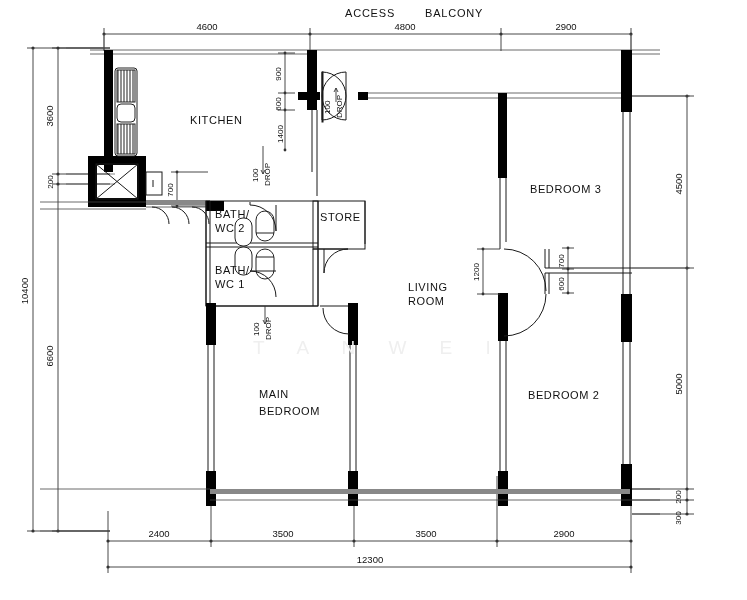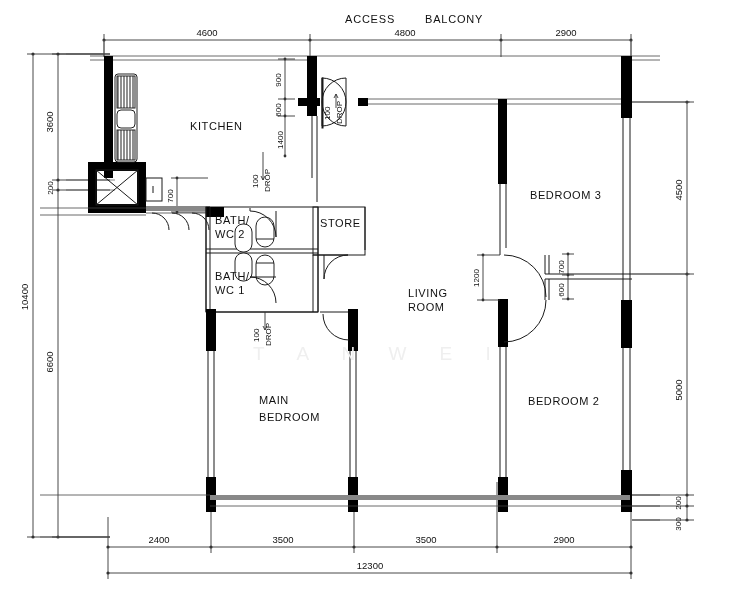--- a/index.html
+++ b/index.html
@@ -8,21 +8,21 @@
     background: #ffffff;
   }
   body {
     width: 747px; height: 600px;
     font-family: "Liberation Sans", sans-serif;
     overflow: hidden;
     position: relative;
   }
   #plan-root {
     position: absolute;
-    left: 0; top: 12px;
+    left: 0; top: 6px;
     width: 747px; height: 536px;
   }
   svg#floorplan {
     display: block;
     width: 747px;
     height: 600px;
     background: #ffffff;
   }
   .wall-thick { fill: #000000; stroke: none; }
   .wall-line { stroke: #1a1a1a; stroke-width: 1; fill: none; }

